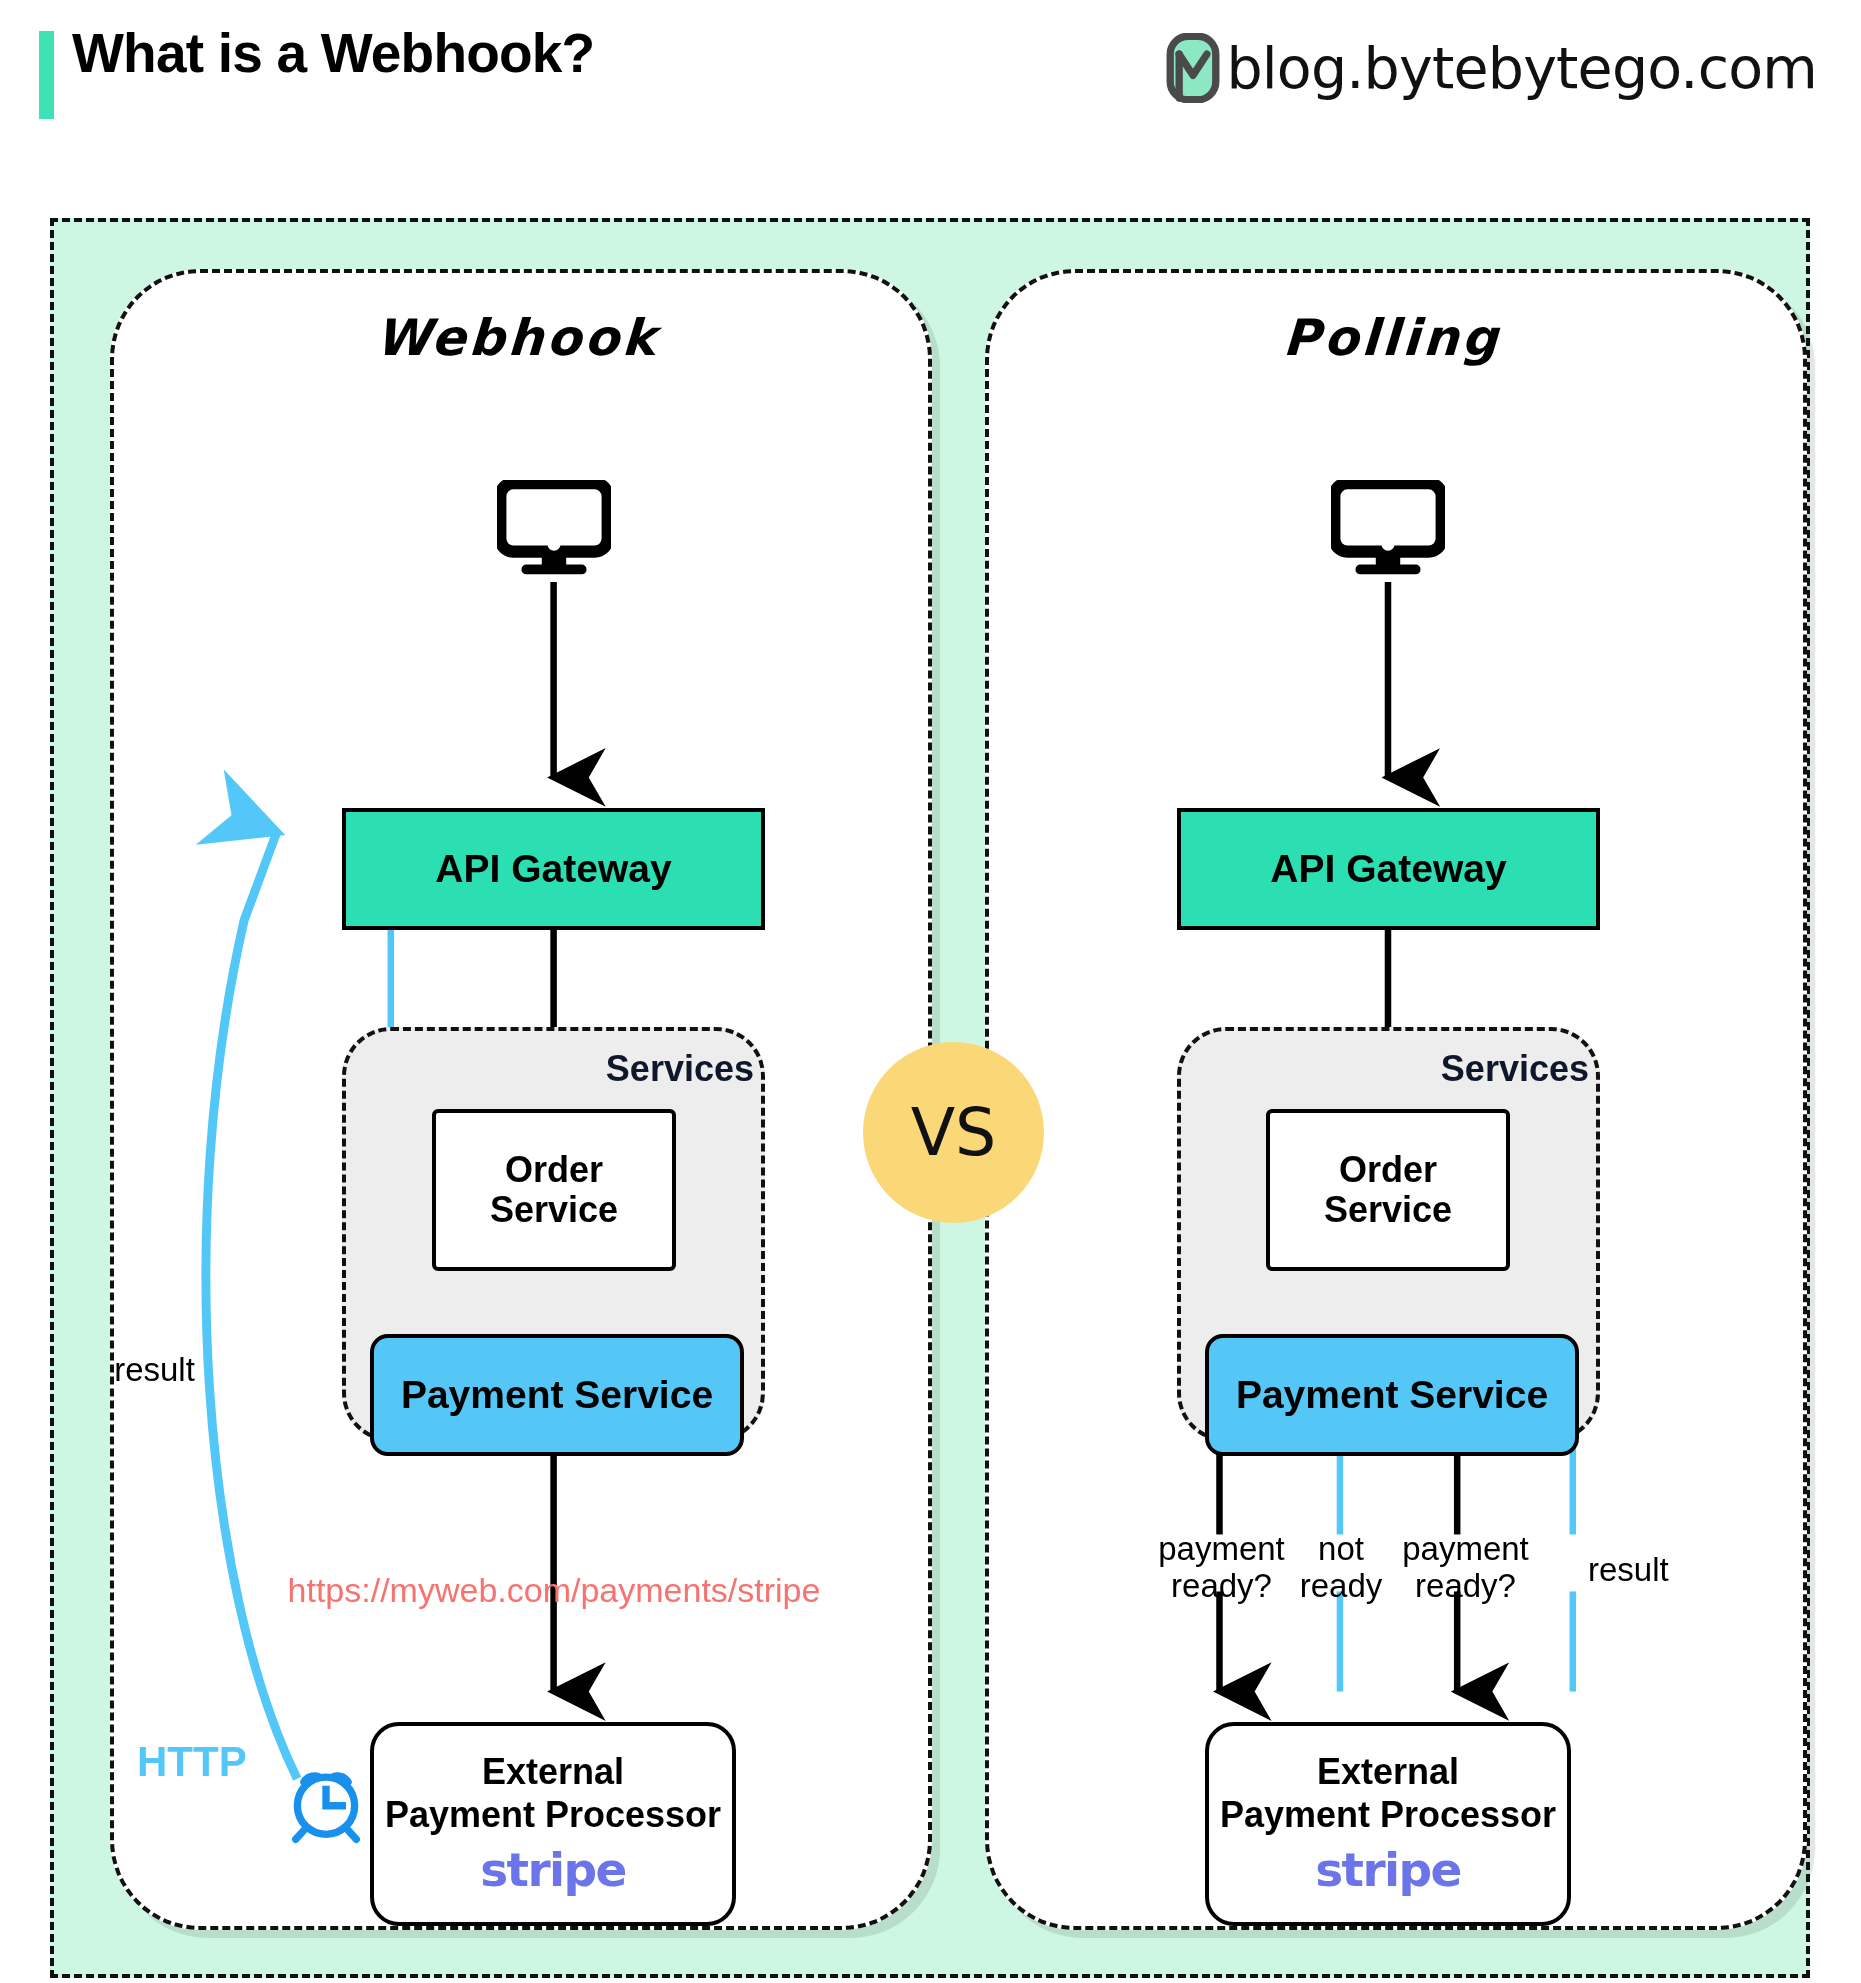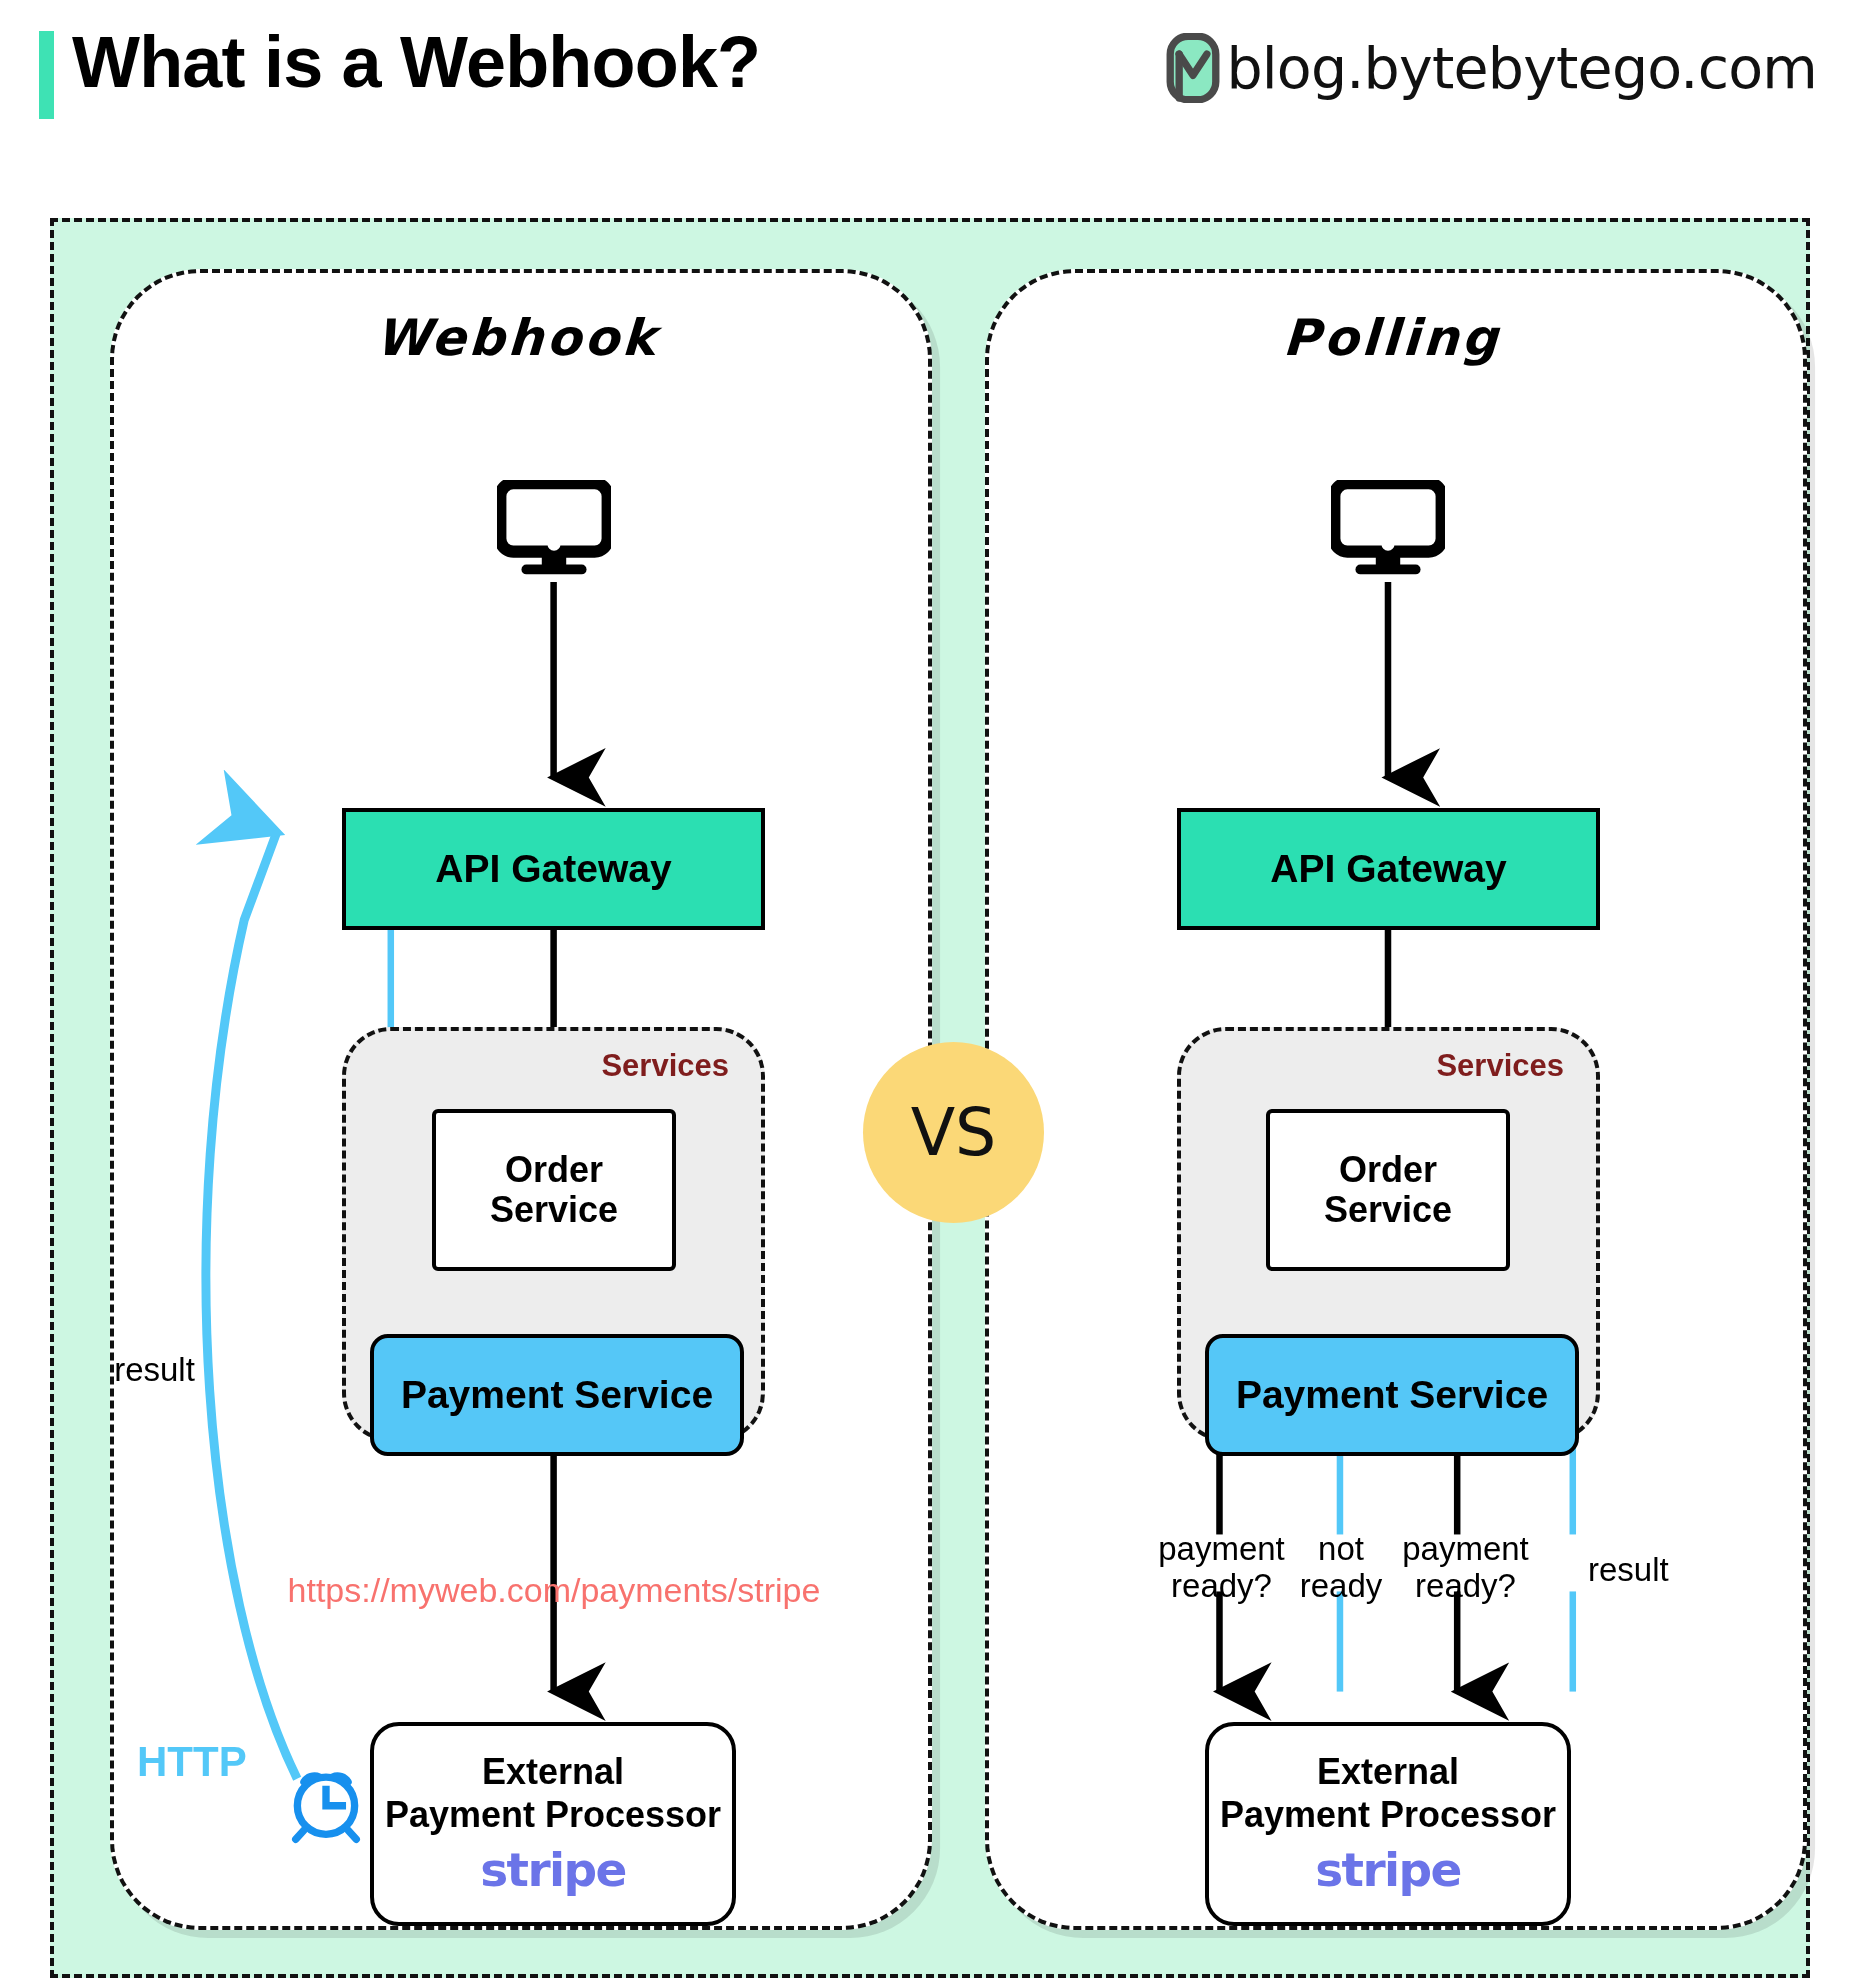--- a/index.html
+++ b/index.html
@@ -13,21 +13,21 @@
   .root{position:absolute;left:0;top:0;width:1861px;height:1983px;}
 
   
   .header{position:absolute;left:0;top:0;width:1861px;height:218px;}
   .title-accent{
     position:absolute;left:39px;top:31px;width:14.7px;height:88px;
     background:#3EE2B4;
   }
   .page-title{
     position:absolute;left:72px;top:21px;
-    font-size:72px;font-weight:bold;color:#000;
+    font-size:55px;font-weight:bold;color:#000;
     letter-spacing:-0.8px;white-space:nowrap;
     font-family:"Liberation Sans", sans-serif;
   }
   .brand{
     position:absolute;right:44px;top:33px;
     display:flex;align-items:center;gap:6px;
   }
   .brand-logo{width:54px;height:70px;position:relative;flex:0 0 auto;}
   .brand-text{
     font-size:57px;color:#111;white-space:nowrap;
@@ -81,22 +81,22 @@
        font-weight:bold;color:#000;line-height:1.12;margin-top:30px;}
   .gateway{
     width:423px;height:122px;border:4.9px solid #000;
     background:#2BDFB2;font-size:39px;
   }
   .services-group{
     border:4.1px dashed #111;border-radius:49px;background:#EDEDED;
     width:423px;height:415px;
   }
   .services-label{
-    position:absolute;right:32px;top:18px;
-    font-size:31px;font-weight:bold;color:#7f1d1d;
+    position:absolute;right:7px;top:18px;
+    font-size:36px;font-weight:bold;color:#0f172a;
   }
   .order-svc{
     width:244px;height:162px;border:4.9px solid #000;border-radius:6px;
     background:#fff;font-size:36px;
   }
   .pay-svc{
     width:374px;height:122px;border:4.9px solid #000;border-radius:18px;
     background:#55C7F7;font-size:39px;
   }
   .processor{

